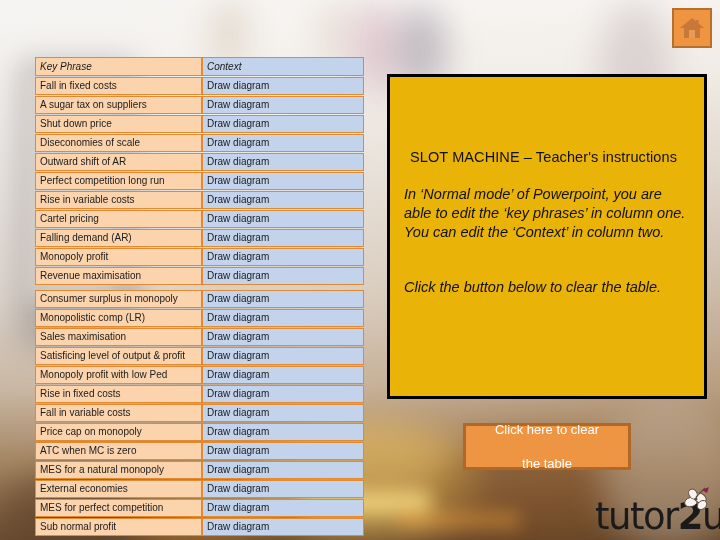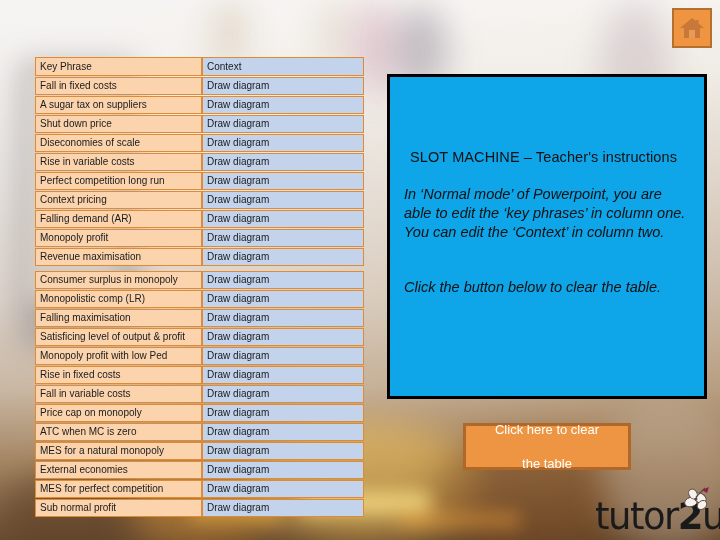--- a/index.html
+++ b/index.html
@@ -98,39 +98,40 @@
     width: 161px;
     background: #fbd3ad;
   }
   td.col-ctx {
     width: 156px;
     background: #c3d3ec;
     padding-left: 5px;
     margin-left: 33px;
   }
   tr.header-row td {
+    font-style: italic;
     height: 17px;
     line-height: 17px;
   }
   tr.gap-row td {
     border: none;
     background: transparent;
     height: 3px;
     line-height: 3px;
     padding: 0;
   }
 
   
   #instructions-panel {
     position: absolute;
     left: 387px;
     top: 74px;
     width: 320px;
     height: 325px;
-    background: #0ea5e9;
+    background: #eab308;
     border: 3px solid #000000;
     box-sizing: border-box;
   }
   .panel-inner {
     padding: 0 14px;
     box-sizing: border-box;
   }
   #panel-title {
     margin-top: 72px;
     font-size: 14.5px;
@@ -258,29 +259,33 @@
           </tr>
           <tr class="data-row">
             <td class="col-key">Shut down price</td>
             <td class="col-ctx">Draw diagram</td>
           </tr>
           <tr class="data-row">
             <td class="col-key">Diseconomies of scale</td>
             <td class="col-ctx">Draw diagram</td>
           </tr>
           <tr class="data-row">
+            <td class="col-key">Outward shift of AR</td>
+            <td class="col-ctx">Draw diagram</td>
+          </tr>
+          <tr class="data-row">
+            <td class="col-key">Perfect competition long run</td>
+            <td class="col-ctx">Draw diagram</td>
+          </tr>
+          <tr class="data-row">
             <td class="col-key">Rise in variable costs</td>
             <td class="col-ctx">Draw diagram</td>
           </tr>
           <tr class="data-row">
-            <td class="col-key">Perfect competition long run</td>
-            <td class="col-ctx">Draw diagram</td>
-          </tr>
-          <tr class="data-row">
-            <td class="col-key">Context pricing</td>
+            <td class="col-key">Cartel pricing</td>
             <td class="col-ctx">Draw diagram</td>
           </tr>
           <tr class="data-row">
             <td class="col-key">Falling demand (AR)</td>
             <td class="col-ctx">Draw diagram</td>
           </tr>
           <tr class="data-row">
             <td class="col-key">Monopoly profit</td>
             <td class="col-ctx">Draw diagram</td>
           </tr>
@@ -293,21 +298,21 @@
           </tr>
           <tr class="data-row">
             <td class="col-key">Consumer surplus in monopoly</td>
             <td class="col-ctx">Draw diagram</td>
           </tr>
           <tr class="data-row">
             <td class="col-key">Monopolistic comp (LR)</td>
             <td class="col-ctx">Draw diagram</td>
           </tr>
           <tr class="data-row">
-            <td class="col-key">Falling maximisation</td>
+            <td class="col-key">Sales maximisation</td>
             <td class="col-ctx">Draw diagram</td>
           </tr>
           <tr class="data-row">
             <td class="col-key">Satisficing level of output &amp; profit</td>
             <td class="col-ctx">Draw diagram</td>
           </tr>
           <tr class="data-row">
             <td class="col-key">Monopoly profit with low Ped</td>
             <td class="col-ctx">Draw diagram</td>
           </tr>

